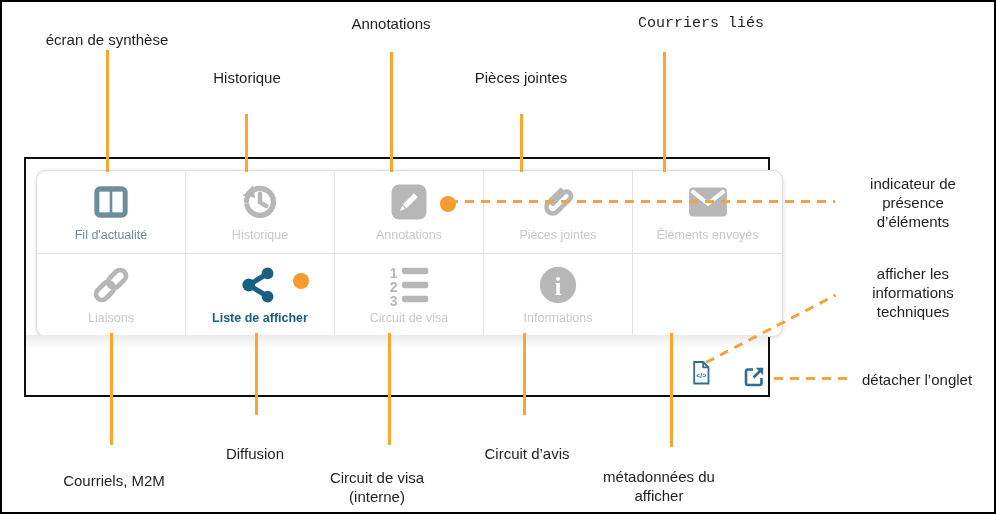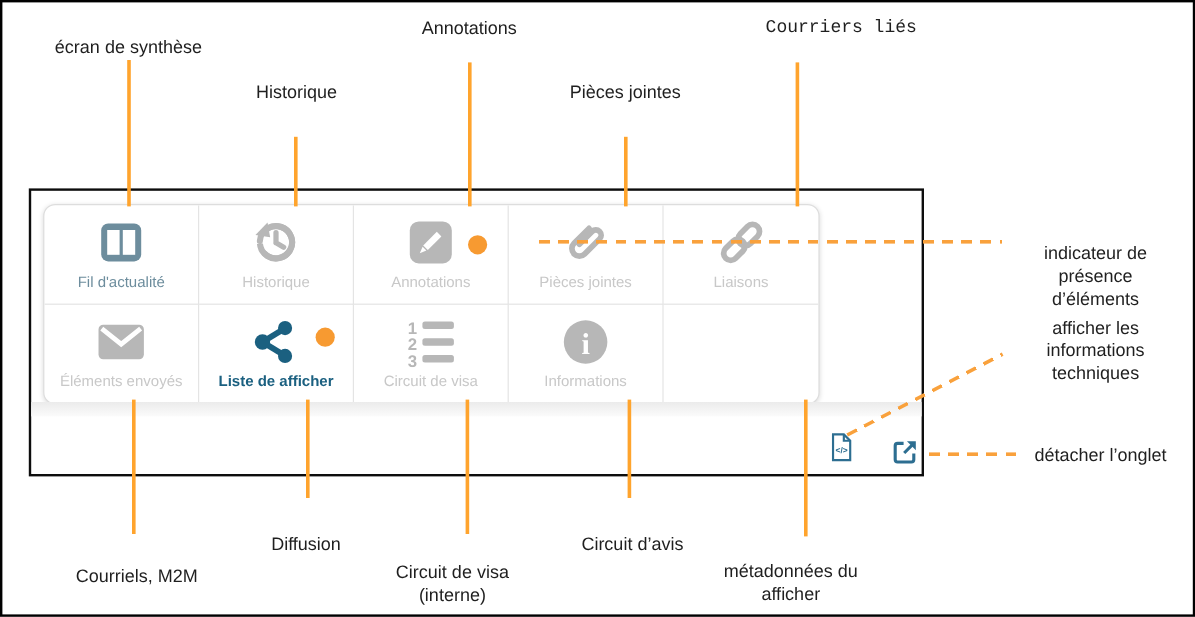--- a/index.html
+++ b/index.html
@@ -11,21 +11,21 @@
   
   .callout{position:absolute;font-size:15px;line-height:19px;text-align:center;color:#1f1f1f;}
   .cx{transform:translateX(-50%);white-space:nowrap;}
   
   .vline{position:absolute;width:3px;background:#FFA42D;z-index:30;}
   .dashline{position:absolute;height:3px;z-index:30;
     background:repeating-linear-gradient(90deg,#F9A13C 0 9px,transparent 9px 16px);}
   
   .panel{position:absolute;left:22px;top:155px;width:746px;height:240px;
     background:#fff;border:2px solid #0d0d0d;box-sizing:border-box;z-index:5;}
-  .tabs-card{position:absolute;left:10px;top:11px;width:647px;height:167px;
+  .tabs-card{position:absolute;left:10px;top:11px;width:747px;height:167px;
     background:#fff;border:1px solid #ddd;border-radius:10px;
     box-shadow:0 1px 4px rgba(0,0,0,.14);overflow:hidden;box-sizing:border-box;}
   .tabs-grid{display:grid;grid-template-columns:repeat(5,1fr);grid-template-rows:1fr 1fr;height:100%;}
   .cell{display:flex;flex-direction:column;align-items:center;justify-content:center;gap:5px;
     position:relative;border-right:1px solid #e4e4e4;border-bottom:1px solid #e4e4e4;cursor:pointer;}
   .cell:nth-child(5n){border-right:none;}
   .cell:nth-child(n+6){border-bottom:none;}
   .tlabel{font-size:12.5px;color:#c8c8c8;}
   .cell.active .tlabel{color:#6d8d9d;}
   .cell.selected .tlabel{color:#1b6080;font-weight:bold;}
@@ -41,21 +41,21 @@
 </style>
 </head>
 <body>
 
 <div class="callout cx" style="left:105px;top:28px;">écran de synthèse</div>
 <div class="callout cx" style="left:245px;top:66px;">Historique</div>
 <div class="callout cx" style="left:389px;top:12px;">Annotations</div>
 <div class="callout cx" style="left:519px;top:66px;">Pièces jointes</div>
 <div class="callout cx" style="left:699px;top:12px;font-family:Liberation Mono, monospace;">Courriers liés</div>
 
-<div class="callout" style="left:851px;top:172px;width:120px;margin-top:28px;">indicateur de présence d’éléments</div>
+<div class="callout" style="left:851px;top:172px;width:120px;">indicateur de présence d’éléments</div>
 <div class="callout" style="left:856px;top:262px;width:110px;">afficher les informations techniques</div>
 <div class="callout" style="left:860px;top:368px;white-space:nowrap;text-align:center;">détacher l’onglet</div>
 
 <div class="callout cx" style="left:112px;top:469px;">Courriels, M2M</div>
 <div class="callout cx" style="left:253px;top:442px;">Diffusion</div>
 <div class="callout" style="left:315px;top:466px;width:120px;">Circuit de visa (interne)</div>
 <div class="callout cx" style="left:525px;top:442px;">Circuit d’avis</div>
 <div class="callout" style="left:592px;top:465px;width:130px;">métadonnées du afficher</div>
 
 <div class="vline" style="left:104px;top:48px;height:122px;"></div>
@@ -118,38 +118,38 @@
               <g transform="rotate(45 12 12)" fill="none" stroke="#b7b7b7" stroke-width="2.6" stroke-linecap="round">
                 <path d="M8.6 6.4 V16 a3.4 3.4 0 0 0 6.8 0 V6.4 a2.4 2.4 0 0 0 -4.8 0 V14.6"></path>
               </g>
             </svg>
         </span>
         <span class="tlabel">Pièces jointes</span>
       </div>
 
       <div class="cell">
         <span class="ticon">
+          <svg width="44" height="36" viewBox="0 0 24 20">
+              <rect x="1.5" y="2" width="21" height="16" rx="2.2" fill="#b7b7b7"></rect>
+              <path d="M3 3.8 L12 11 L21 3.8" fill="none" stroke="#fff" stroke-width="2.2"></path>
+            </svg>
+        </span>
+        <span class="tlabel">Éléments envoyés</span>
+      </div>
+
+      <div class="cell">
+        <span class="ticon">
           <svg width="44" height="44" viewBox="0 0 24 24">
               <g transform="rotate(-45 12 12)" fill="none" stroke="#b7b7b7" stroke-width="2.6">
                 <rect x="1.8" y="8.8" width="11" height="6.4" rx="3.2"></rect>
                 <rect x="11.2" y="8.8" width="11" height="6.4" rx="3.2"></rect>
               </g>
             </svg>
         </span>
         <span class="tlabel">Liaisons</span>
-      </div>
-
-      <div class="cell">
-        <span class="ticon">
-          <svg width="44" height="36" viewBox="0 0 24 20">
-              <rect x="1.5" y="2" width="21" height="16" rx="2.2" fill="#b7b7b7"></rect>
-              <path d="M3 3.8 L12 11 L21 3.8" fill="none" stroke="#fff" stroke-width="2.2"></path>
-            </svg>
-        </span>
-        <span class="tlabel">Éléments envoyés</span>
       </div>
 
       <div class="cell selected">
         <span class="ticon">
           <svg width="42" height="42" viewBox="0 0 25 25">
               <g stroke="#1b6080" stroke-width="3">
                 <line x1="5.8" y1="12.5" x2="16.8" y2="5.8"></line>
                 <line x1="5.8" y1="12.5" x2="16.8" y2="19.2"></line>
               </g>
               <circle cx="5.8" cy="12.5" r="3.8" fill="#1b6080"></circle>

